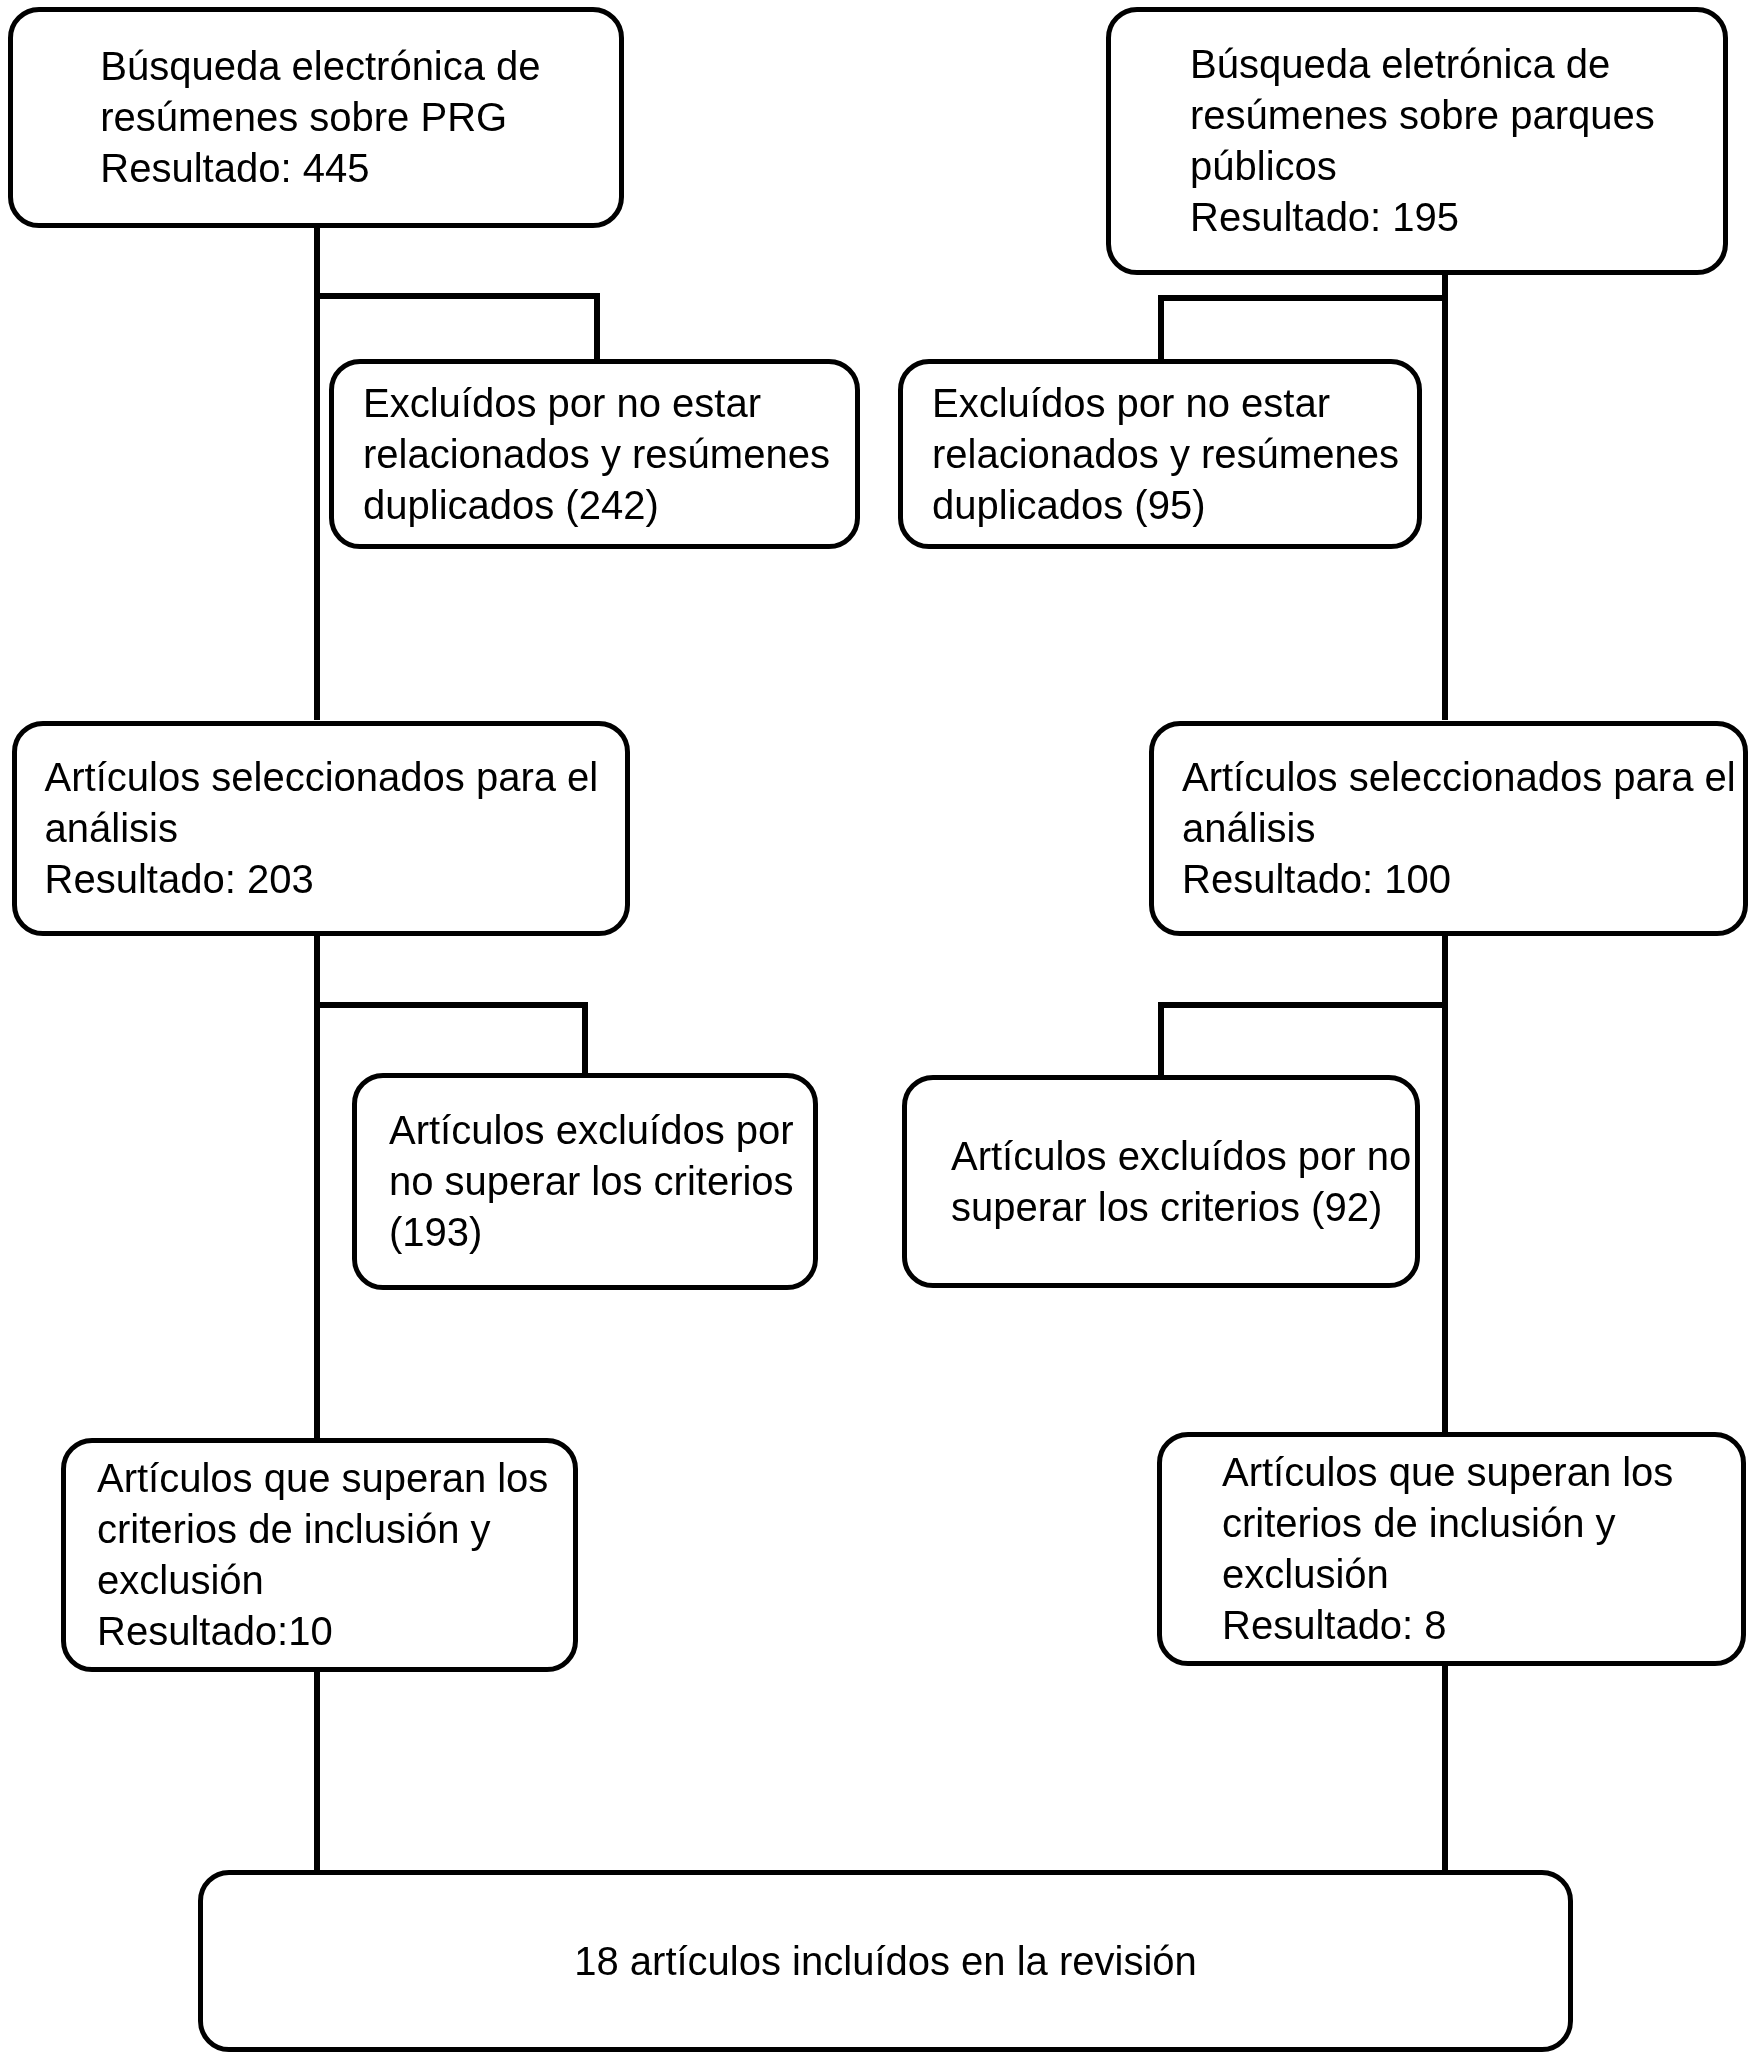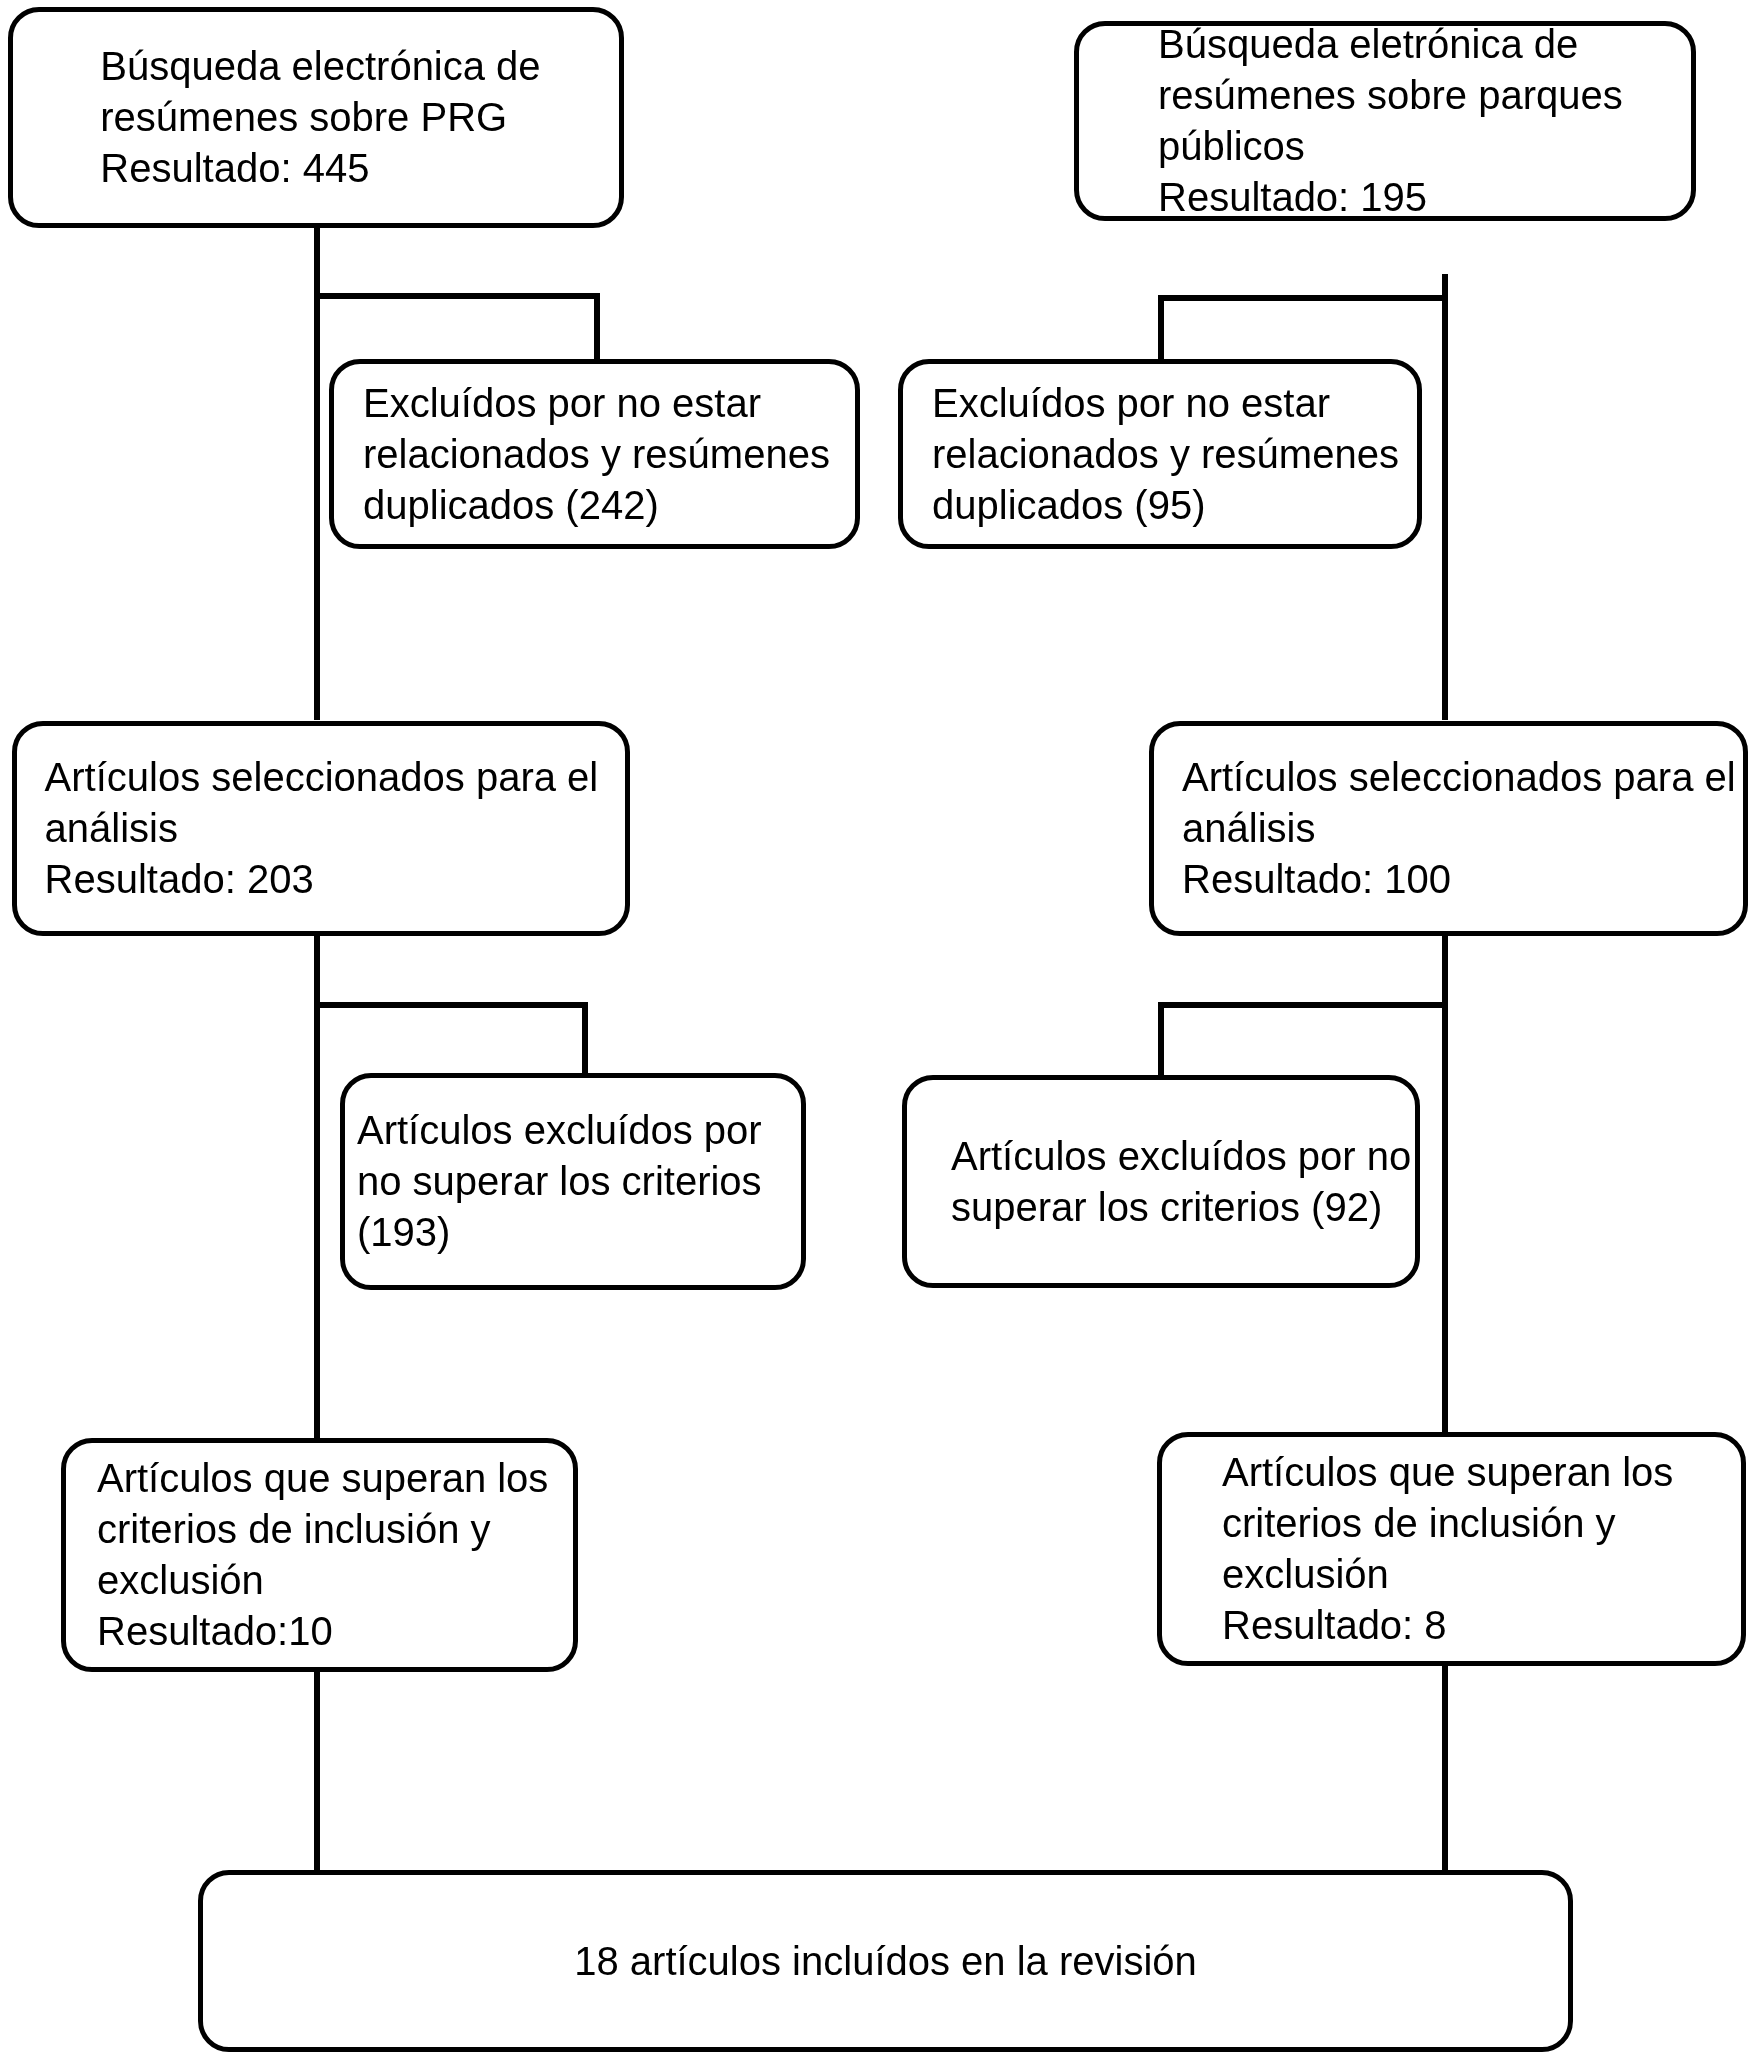--- a/index.html
+++ b/index.html
@@ -33,25 +33,25 @@
   .line {
     position: absolute;
     background: #000000;
     z-index: 1;
   }
 
   
   #box-a1 { left: 8.3px;   top: 6.6px;    width: 616px; height: 221px; padding-left: 87px; }
   #box-a2 { left: 329px;  top: 359px;  width: 531px; height: 190px; padding-left: 29px; }
   #box-a3 { left: 11.6px;   top: 721px;  width: 618px; height: 215px; padding-left: 28px; }
-  #box-a4 { left: 340px;  top: 1073px; width: 466px; height: 217px; padding-left: 12px; }
+  #box-a4 { left: 352px;  top: 1073px; width: 466px; height: 217px; padding-left: 32px; }
   #box-a5 { left: 61px;   top: 1438px; width: 517px; height: 234px; padding-left: 31px; }
 
   
-  #box-b1 { left: 1074px; top: 6.6px;    width: 622px; height: 200px; padding-left: 79px; margin-top: 14px; }
+  #box-b1 { left: 1106px; top: 6.6px;    width: 622px; height: 268px; padding-left: 79px; }
   #box-b2 { left: 898px; top: 359px;  width: 524px; height: 190px; padding-left: 29px; }
   #box-b3 { left: 1149px; top: 721px;  width: 599px; height: 215px; padding-left: 28px; }
   #box-b4 { left: 902px; top: 1075px; width: 518px; height: 213px; padding-left: 44px; }
   #box-b5 { left: 1157px; top: 1432px; width: 589px; height: 234px; padding-left: 60px; }
 
   
   #box-f  { left: 198px;  top: 1870px; width: 1375px; height: 182px;
             justify-content: center; text-align: center; padding: 0 16.5px; }
 
   

